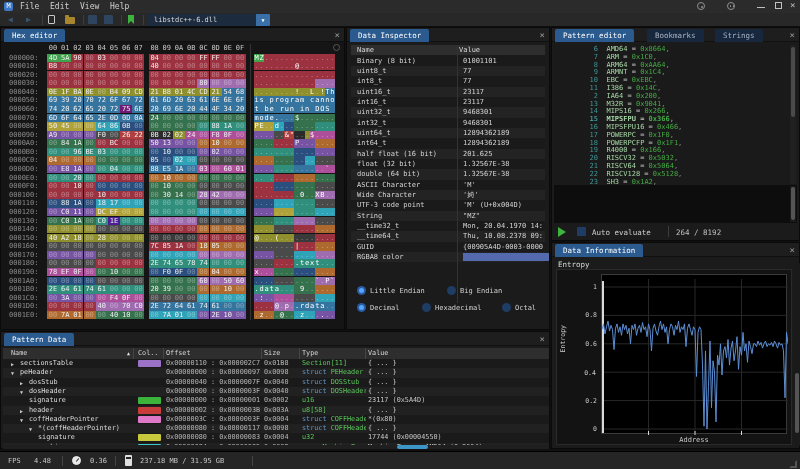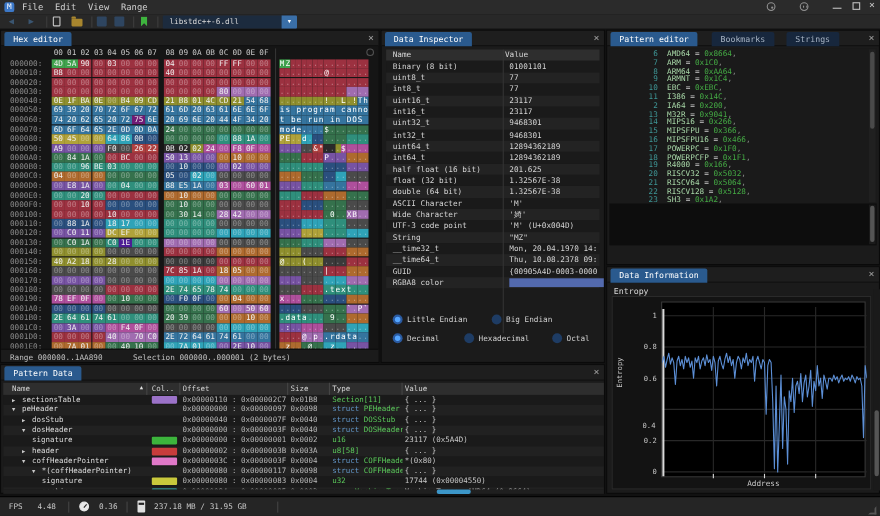--- a/index.html
+++ b/index.html
@@ -62,21 +62,21 @@
   .icon-circle { border:1px solid #909090; border-radius:50%; }
 </style>
 </head>
 <body>
 
 <div class="abs titlebar">
   <div class="logo">M</div>
   <div class="menu-item" style="left:20px">File</div>
   <div class="menu-item" style="left:50px">Edit</div>
   <div class="menu-item" style="left:80px">View</div>
-  <div class="menu-item" style="left:110px">Range</div>
+  <div class="menu-item" style="left:110px">Help</div>
   <div class="abs icon-circle" style="left:697px;top:2px;width:8px;height:8px;">
       <div style="position:absolute;left:2.5px;top:2.5px;width:2px;height:2px;border-radius:50%;background:#909090"></div>
     </div>
   <div class="abs icon-circle" style="left:727px;top:2px;width:8px;height:8px;">
       <div style="position:absolute;left:1.5px;top:2px;width:1.5px;height:1.5px;border-radius:50%;background:#909090"></div>
       <div style="position:absolute;left:4.5px;top:2px;width:1.5px;height:1.5px;border-radius:50%;background:#909090"></div>
     </div>
   <div class="abs" style="left:757px;top:7px;width:8px;height:1px;background:#c0c0c0"></div>
   <div class="abs" style="left:775px;top:2px;width:7px;height:7px;border:1px solid #c0c0c0"></div>
   <div class="abs" style="left:790px;top:0px;color:#c0c0c0;font-size:9px">×</div>
@@ -1207,24 +1207,20 @@
         <div class="asc dim" style="left: 313.72px; background: rgb(119, 83, 163);">.</div>
         <div class="byte" style="left: 208.6px; background: rgb(119, 83, 163);">2E</div>
         <div class="asc" style="left: 318.78px; background: rgb(119, 83, 163);">.</div>
         <div class="byte" style="left: 220.8px; background: rgb(119, 83, 163);">10</div>
         <div class="asc dim" style="left: 323.84px; background: rgb(119, 83, 163);">.</div>
         <div class="byte dim" style="left: 233px; background: rgb(119, 83, 163);">00</div>
         <div class="asc dim" style="left: 328.9px; background: rgb(119, 83, 163);">.</div>
       </div>
       <div class="vline" style="left: 249px; top: 2px; height: 276px;"></div>
     </div>
-  <div class="hexfoot">
-    <span class="abs" style="left:8px;top:3px">Range 000000..1AA890</span>
-    <span class="abs" style="left:120px;top:3px">Selection 000000..000001 (2 bytes)</span>
-  </div>
 </div>
 
 <div class="panel" style="left:346px;top:27px;width:204px;height:303px;">
   <div class="tabbar">
     <div class="tab active" style="left:3px">Data Inspector</div>
     <div class="closex" style="right:4px">×</div>
   </div>
   <div class="abs" style="left:0;top:14px;right:0;bottom:0;overflow:hidden" id="dibody">
     <div class="di-row di-head" style="top:3px">
       <span class="abs" style="left:6px">Name</span>
@@ -1338,52 +1334,59 @@
   <div class="abs" style="left:2px;top:16px;width:243px;height:141px;background:#1a1a1a;overflow:hidden" id="pecode">
       <div class="pe-line" style="top: 2px;"><span class="pe-num">6</span>  <span class="pe-name">AMD64</span><span class="pe-eq"> = </span><span class="pe-val">0x8664</span><span class="pe-comma">,</span></div>
       <div class="pe-line" style="top: 9.8px;"><span class="pe-num">7</span>  <span class="pe-name">ARM</span><span class="pe-eq"> = </span><span class="pe-val">0x1C0</span><span class="pe-comma">,</span></div>
       <div class="pe-line" style="top: 17.6px;"><span class="pe-num">8</span>  <span class="pe-name">ARM64</span><span class="pe-eq"> = </span><span class="pe-val">0xAA64</span><span class="pe-comma">,</span></div>
       <div class="pe-line" style="top: 25.4px;"><span class="pe-num">9</span>  <span class="pe-name">ARMNT</span><span class="pe-eq"> = </span><span class="pe-val">0x1C4</span><span class="pe-comma">,</span></div>
       <div class="pe-line" style="top: 33.2px;"><span class="pe-num">10</span>  <span class="pe-name">EBC</span><span class="pe-eq"> = </span><span class="pe-val">0xEBC</span><span class="pe-comma">,</span></div>
       <div class="pe-line" style="top: 41px;"><span class="pe-num">11</span>  <span class="pe-name">I386</span><span class="pe-eq"> = </span><span class="pe-val">0x14C</span><span class="pe-comma">,</span></div>
       <div class="pe-line" style="top: 48.8px;"><span class="pe-num">2</span>  <span class="pe-name">IA64</span><span class="pe-eq"> = </span><span class="pe-val">0x200</span><span class="pe-comma">,</span></div>
       <div class="pe-line" style="top: 56.6px;"><span class="pe-num">13</span>  <span class="pe-name">M32R</span><span class="pe-eq"> = </span><span class="pe-val">0x9041</span><span class="pe-comma">,</span></div>
       <div class="pe-line" style="top: 64.4px;"><span class="pe-num">14</span>  <span class="pe-name">MIPS16</span><span class="pe-eq"> = </span><span class="pe-val">0x266</span><span class="pe-comma">,</span></div>
-      <div class="pe-line" style="top: 72.2px;"><span class="pe-num">15</span>  <span class="pe-name">MIPSFPU</span><span class="pe-eq"> = </span><span class="pe-val">0x366</span><span class="pe-comma">,</span></div>
+      <div class="pe-line" style="top: 72.2px; font-weight: bold;"><span class="pe-num">15</span>  <span class="pe-name">MIPSFPU</span><span class="pe-eq"> = </span><span class="pe-val">0x366</span><span class="pe-comma">,</span></div>
       <div class="pe-line" style="top: 80px;"><span class="pe-num">16</span>  <span class="pe-name">MIPSFPU16</span><span class="pe-eq"> = </span><span class="pe-val">0x466</span><span class="pe-comma">,</span></div>
       <div class="pe-line" style="top: 87.8px;"><span class="pe-num">17</span>  <span class="pe-name">POWERPC</span><span class="pe-eq"> = </span><span class="pe-val">0x1F0</span><span class="pe-comma">,</span></div>
       <div class="pe-line" style="top: 95.6px;"><span class="pe-num">18</span>  <span class="pe-name">POWERPCFP</span><span class="pe-eq"> = </span><span class="pe-val">0x1F1</span><span class="pe-comma">,</span></div>
       <div class="pe-line" style="top: 103.4px;"><span class="pe-num">19</span>  <span class="pe-name">R4000</span><span class="pe-eq"> = </span><span class="pe-val">0x166</span><span class="pe-comma">,</span></div>
       <div class="pe-line" style="top: 111.2px;"><span class="pe-num">20</span>  <span class="pe-name">RISCV32</span><span class="pe-eq"> = </span><span class="pe-val">0x5032</span><span class="pe-comma">,</span></div>
       <div class="pe-line" style="top: 119px;"><span class="pe-num">21</span>  <span class="pe-name">RISCV64</span><span class="pe-eq"> = </span><span class="pe-val">0x5064</span><span class="pe-comma">,</span></div>
       <div class="pe-line" style="top: 126.8px;"><span class="pe-num">22</span>  <span class="pe-name">RISCV128</span><span class="pe-eq"> = </span><span class="pe-val">0x5128</span><span class="pe-comma">,</span></div>
       <div class="pe-line" style="top: 134.6px;"><span class="pe-num">23</span>  <span class="pe-name">SH3</span><span class="pe-eq"> = </span><span class="pe-val">0x1A2</span><span class="pe-comma">,</span></div>
     </div>
   <div class="scroll-track" style="left:238px;top:17px;width:6px;height:139px">
       <div class="scroll-thumb" style="left:1px;top:2px;width:4px;height:70px"></div>
     </div>
   <div class="abs" style="left:2px;top:157px;width:243px;height:38px;background:#0d0d0d"></div>
   <div class="scroll-track" style="left:238px;top:158px;width:6px;height:36px;background:#1a1a1a">
       <div class="scroll-thumb" style="left:1px;top:1px;width:4px;height:33px;background:#555"></div>
     </div>
+  <div class="abs" style="left:0;top:195px;width:247px;height:17px">
+    <div class="abs" style="left:6px;top:4px;width:0;height:0;border-left:8px solid #3eb43e;border-top:5px solid transparent;border-bottom:5px solid transparent"></div>
+    <div class="abs" style="left:25px;top:4px;width:9px;height:9px;background:#1e3c64;border-radius:1px"></div>
+    <span class="abs" style="left:40px;top:5px;font-size:7.5px;color:#d0d0d0">Auto evaluate</span>
+    <div class="abs" style="left:116px;top:3px;width:1px;height:11px;background:#3c3c3c"></div>
+    <span class="abs" style="left:124px;top:5px;font-size:7.5px;color:#c0c0c0">264 / 8192</span>
+  </div>
 </div>
 
 <div class="panel" style="left:551px;top:242px;width:249px;height:207px;">
   <div class="tabbar">
     <div class="tab active" style="left:3px">Data Information</div>
     <div class="closex" style="right:4px">×</div>
   </div>
   <span class="abs" style="left:6px;top:17px;color:#d8d8d8;font-size:7.5px">Entropy</span>
   <div class="abs" style="left:4px;top:26px;width:236px;height:176px;background:#131313;border:1px solid #2a2a2a">
     <span class="abs" style="left:2px;top:55px;color:#c8c8c8;font-size:6.5px;writing-mode:vertical-rl;transform:rotate(180deg)">Entropy</span>
     <div id="yticks">
         <span class="chart-tick" style="left: 26px; top: 13px;">1</span>
         <span class="chart-tick" style="left: 26px; top: 41.4px;">0.8</span>
         <span class="chart-tick" style="left: 26px; top: 69.8px;">0.6</span>
-        <span class="chart-tick" style="left: 26px; top: 113px; text-align: center;">0.4</span>
+        <span class="chart-tick" style="left: 26px; top: 99px; text-align: center;">0.4</span>
         <span class="chart-tick" style="left: 26px; top: 126.6px;">0.2</span>
         <span class="chart-tick" style="left: 26px; top: 155px;">0</span>
       </div>
     <div class="abs" style="left:44px;top:4px;width:186px;height:160px;background:#000;border:1px solid #3a3a3a">
       <svg id="entropysvg" width="186" height="160" style="position:absolute;left:0;top:0">
           <line x1="0" x2="186" y1="154" y2="154" stroke="#282828"></line>
           <line x1="0" x2="186" y1="125.6" y2="125.6" stroke="#282828"></line>
           <line x1="0" x2="186" y1="97.19999999999999" y2="97.19999999999999" stroke="#282828"></line>
           <line x1="0" x2="186" y1="68.8" y2="68.8" stroke="#282828"></line>
           <line x1="0" x2="186" y1="40.39999999999999" y2="40.39999999999999" stroke="#282828"></line>

